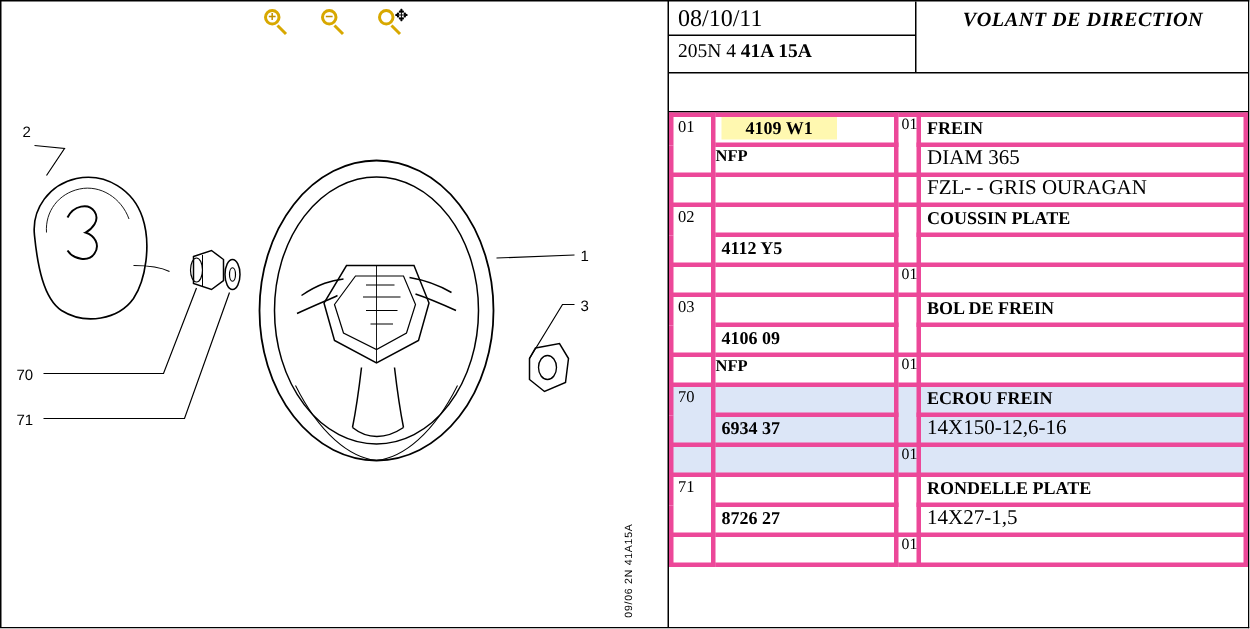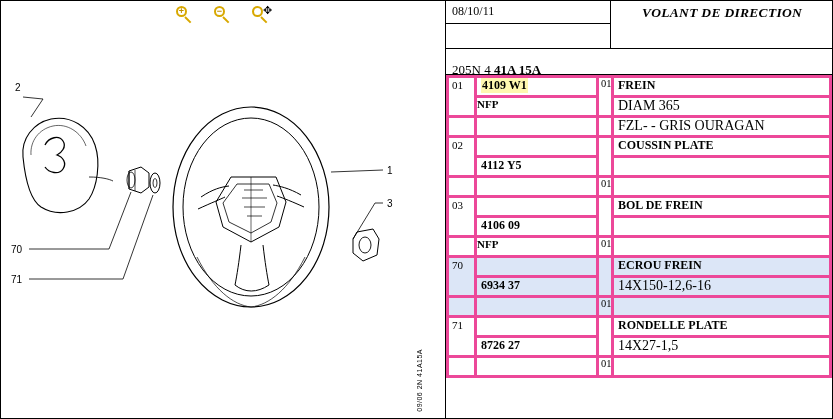--- a/index.html
+++ b/index.html
@@ -140,28 +140,27 @@
     top: 0;
     width: 165px;
     height: 100%;
     border-right: 1px solid #000;
     box-sizing: border-box;
   }
   .hdr-date {
     position: absolute;
     left: 6px;
     top: 3px;
-    font-size: 12px;
+    font-size: 16px;
   }
   .hdr-ref {
     position: absolute;
     left: 6px;
     top: 25px;
     font-size: 13px;
-    margin-top: 36px;
   }
   .hdr-ref b { font-weight: bold; }
   .hdr-divider {
     position: absolute;
     left: 0;
     top: 22px;
     width: 100%;
     height: 1px;
     background: #000;
   }
@@ -209,21 +208,21 @@
   }
   .c-num { width: 28px; }
   .c-ref { width: 122px; }
   .c-qty { width: 15px; }
   .c-desc { width: auto; }
   .num-txt { font-size: 11px; padding: 1px 3px; }
   .ref-txt { font-weight: bold; font-size: 12px; padding: 0 4px; }
   .ref-hl {
     background: #fff8b0;
     display: inline-block;
-    padding: 0 1px;
+    padding: 0 16px;
     font-weight: bold;
   }
   .nfp {
     font-size: 11px;
     font-weight: bold;
     text-align: left;
     padding-right: 4px;
   }
   .qty-txt { font-size: 10.5px; text-align: left; padding-left: 2px; }
   .desc-bold { font-weight: bold; font-size: 12px; padding: 0 4px; }

